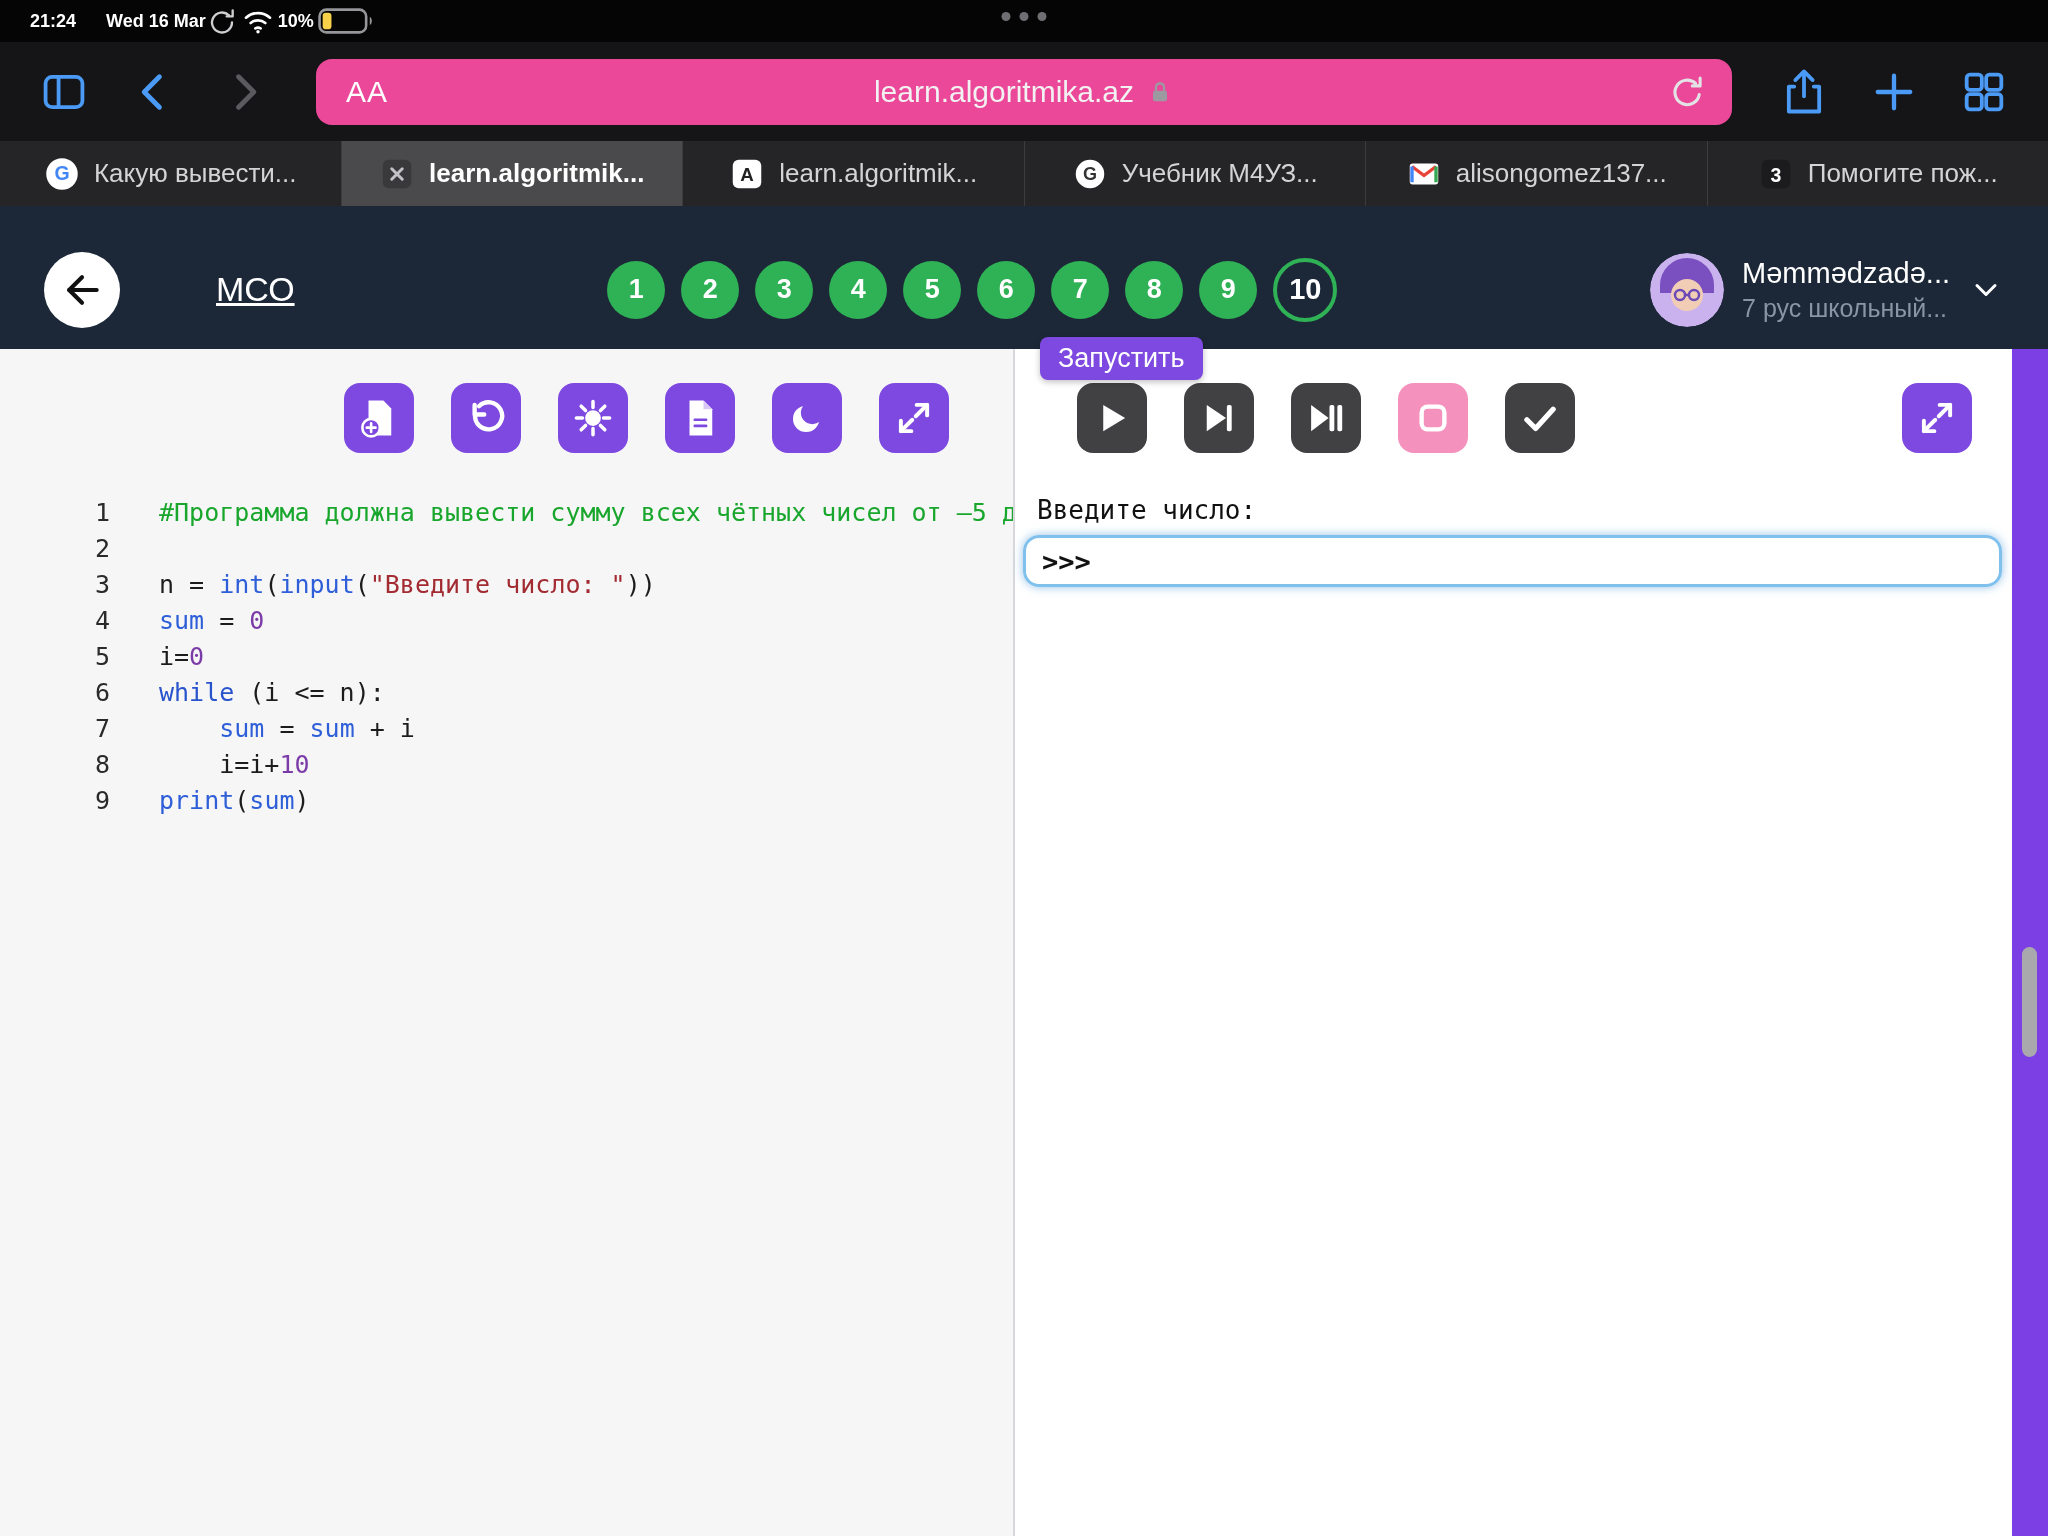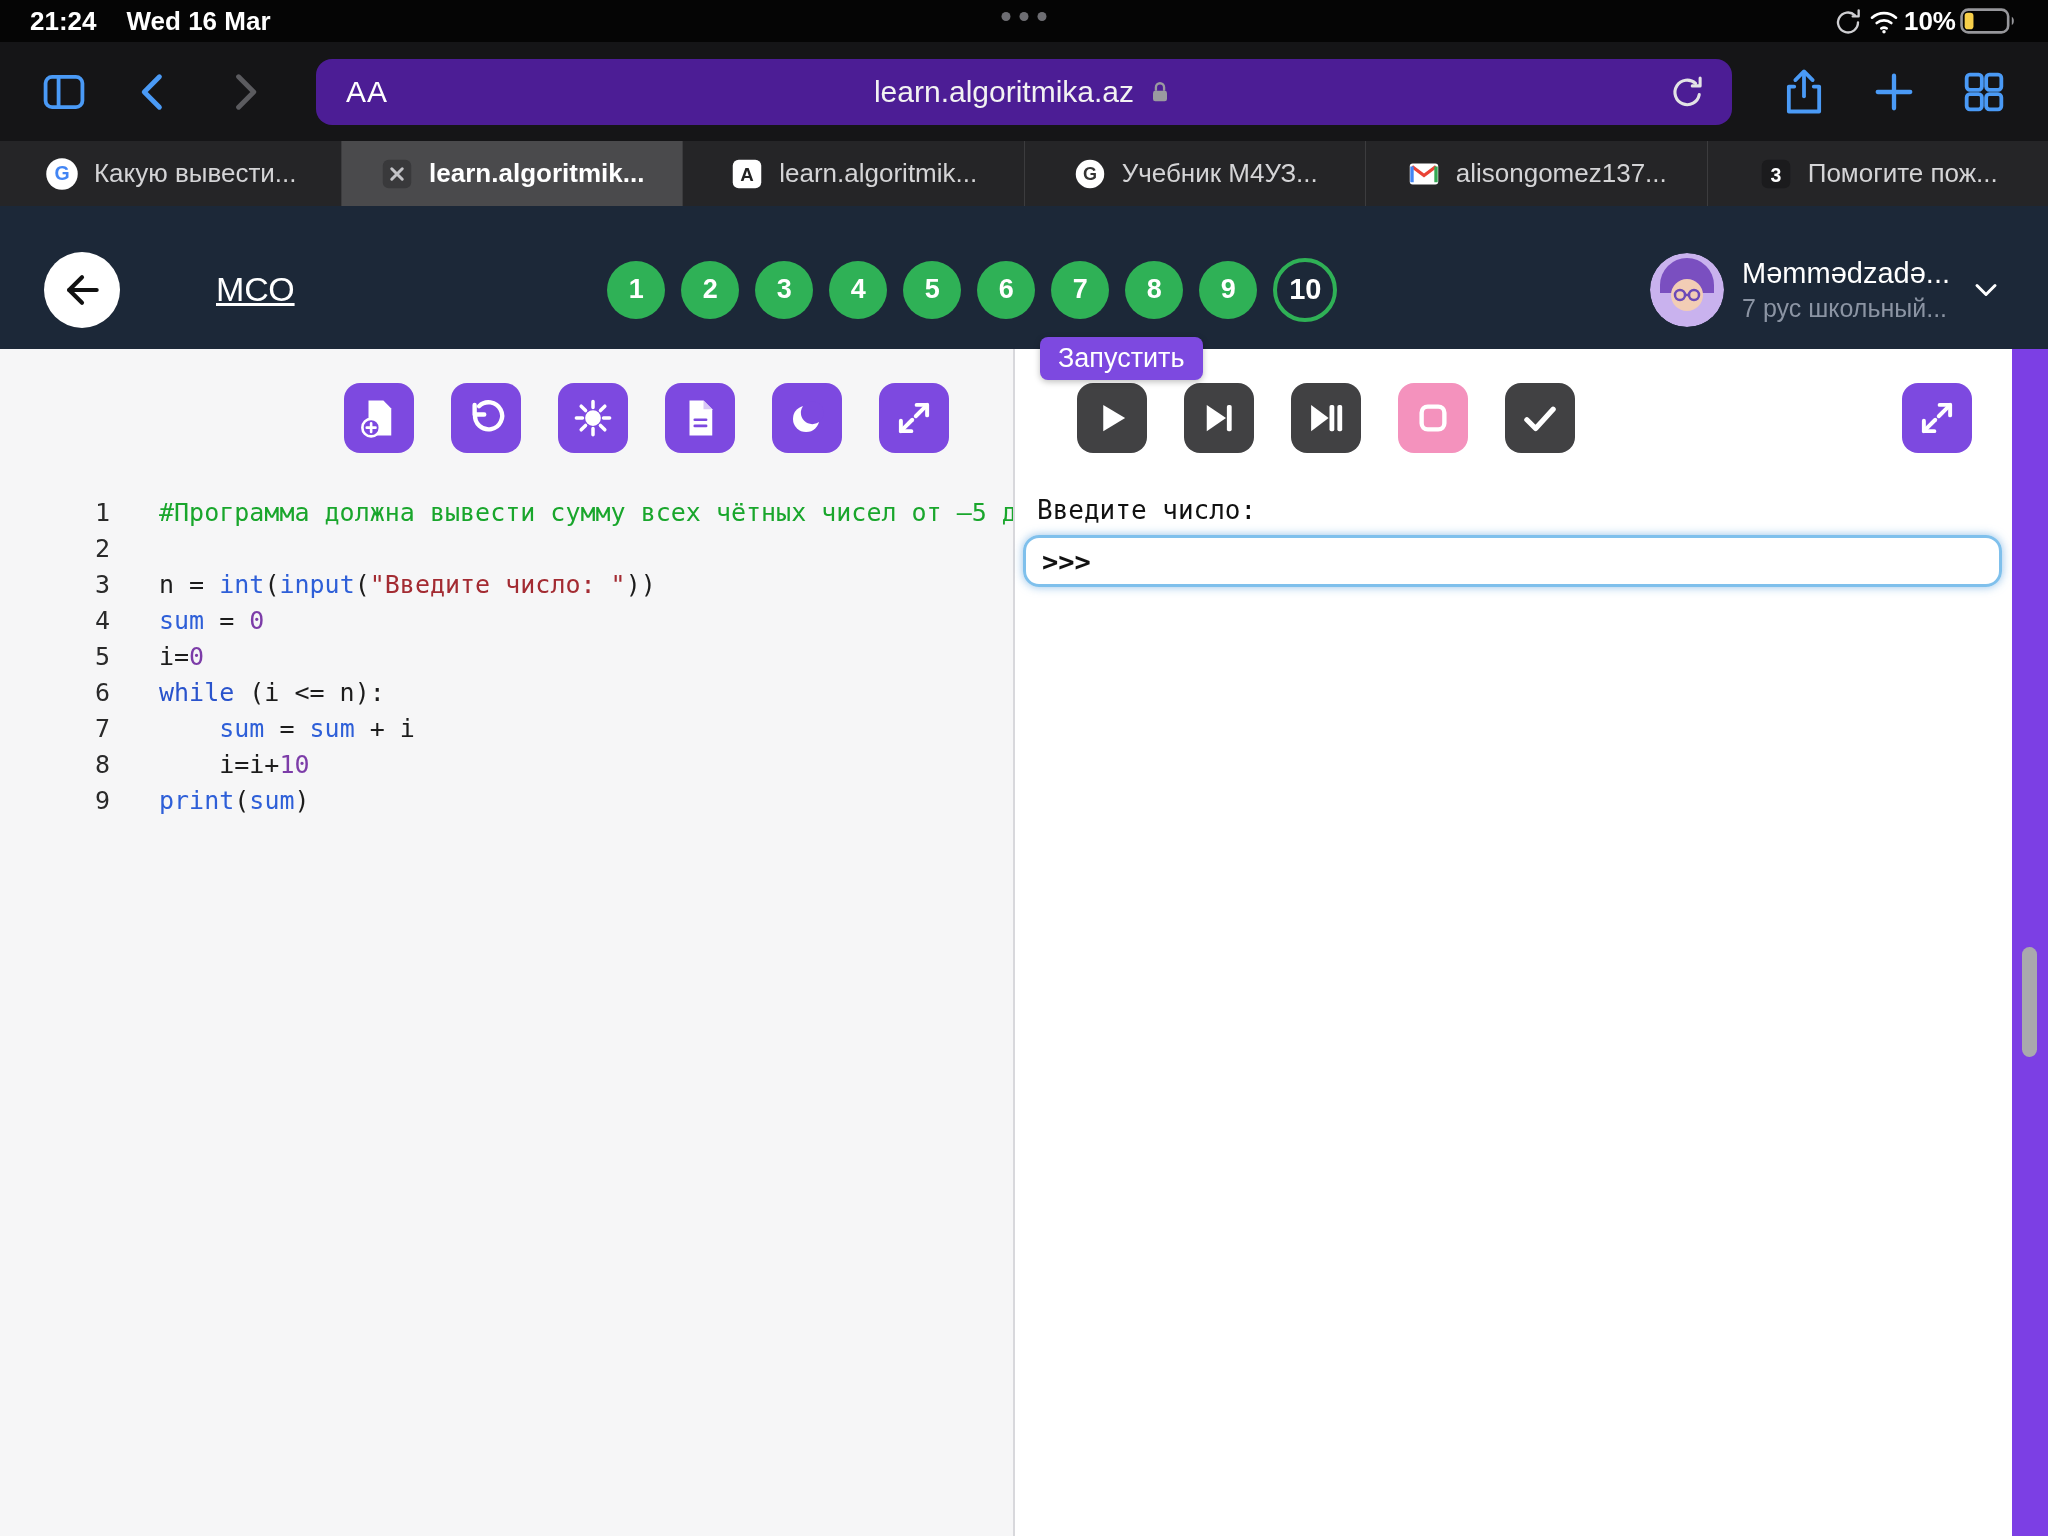--- a/index.html
+++ b/index.html
@@ -4,32 +4,32 @@
 <style>
   html,body{margin:0;padding:0;background:#000;}
   .screen{position:relative;width:2048px;height:1536px;background:#fff;overflow:hidden;
           font-family:"Liberation Sans",sans-serif;-webkit-font-smoothing:antialiased;}
   .icon{display:inline-flex;align-items:center;justify-content:center;}
   .icon svg{width:100%;height:100%;}
   button{border:none;background:transparent;padding:0;cursor:pointer;font-family:inherit;}
 
   
   .status-bar{position:relative;height:42px;background:#050505;color:#fff;display:flex;
-              align-items:center;justify-content:space-between;padding:0 30px;font-size:26px;font-weight:700;}
+              align-items:center;padding:0 30px;font-size:18px;font-weight:700;}
   .sb-left{display:flex;gap:30px;}
   .grabber{position:absolute;left:50%;top:12px;transform:translateX(-50%);display:flex;gap:9px;}
   .grabber i{width:9px;height:9px;border-radius:50%;background:#6e6e73;}
   .sb-right{display:flex;align-items:center;gap:4px;font-weight:600;}
   .s-icon{width:32px;height:32px;}
   .battery-ic{width:58px;height:28px;}
 
   
   .browser-bar{height:99px;background:#151517;display:flex;align-items:center;padding:0 38px;gap:38px;}
   .nav-btn{width:52px;height:52px;flex:none;}
-  .url-pill{flex:1;height:66px;background:#4c1d95;border-radius:16px;position:relative;display:flex;
+  .url-pill{flex:1;height:66px;background:#ec4899;border-radius:16px;position:relative;display:flex;
             align-items:center;justify-content:center;color:#f2f2f2;font-size:30px;margin:0 8px;gap:12px;}
   .aa{position:absolute;left:30px;font-size:30px;color:#fff;letter-spacing:1px;}
   .lock-ic{width:28px;height:28px;}
   .reload{position:absolute;right:24px;width:42px;height:42px;}
 
   
   .tab-bar{height:65px;background:#252527;display:flex;}
   .tab{flex:1;display:flex;align-items:center;justify-content:center;gap:14px;font-size:26px;
        color:#d4d4d6;border-right:1px solid #3c3c3e;min-width:0;}
   .tab:last-child{border-right:none;}

